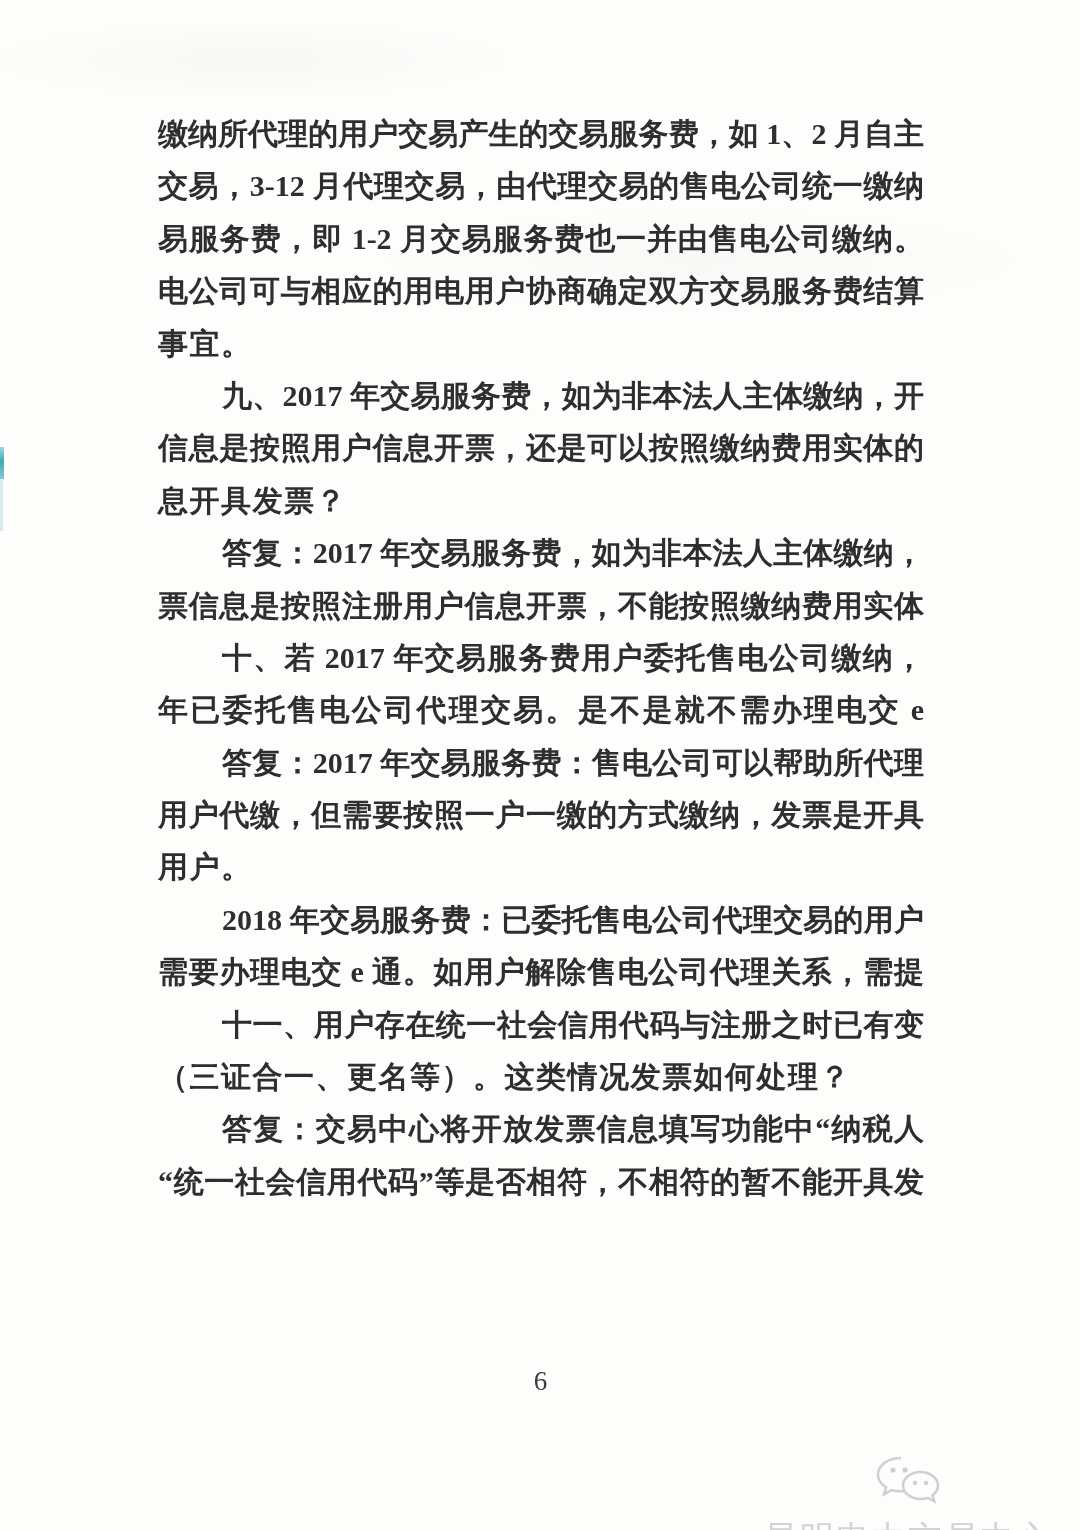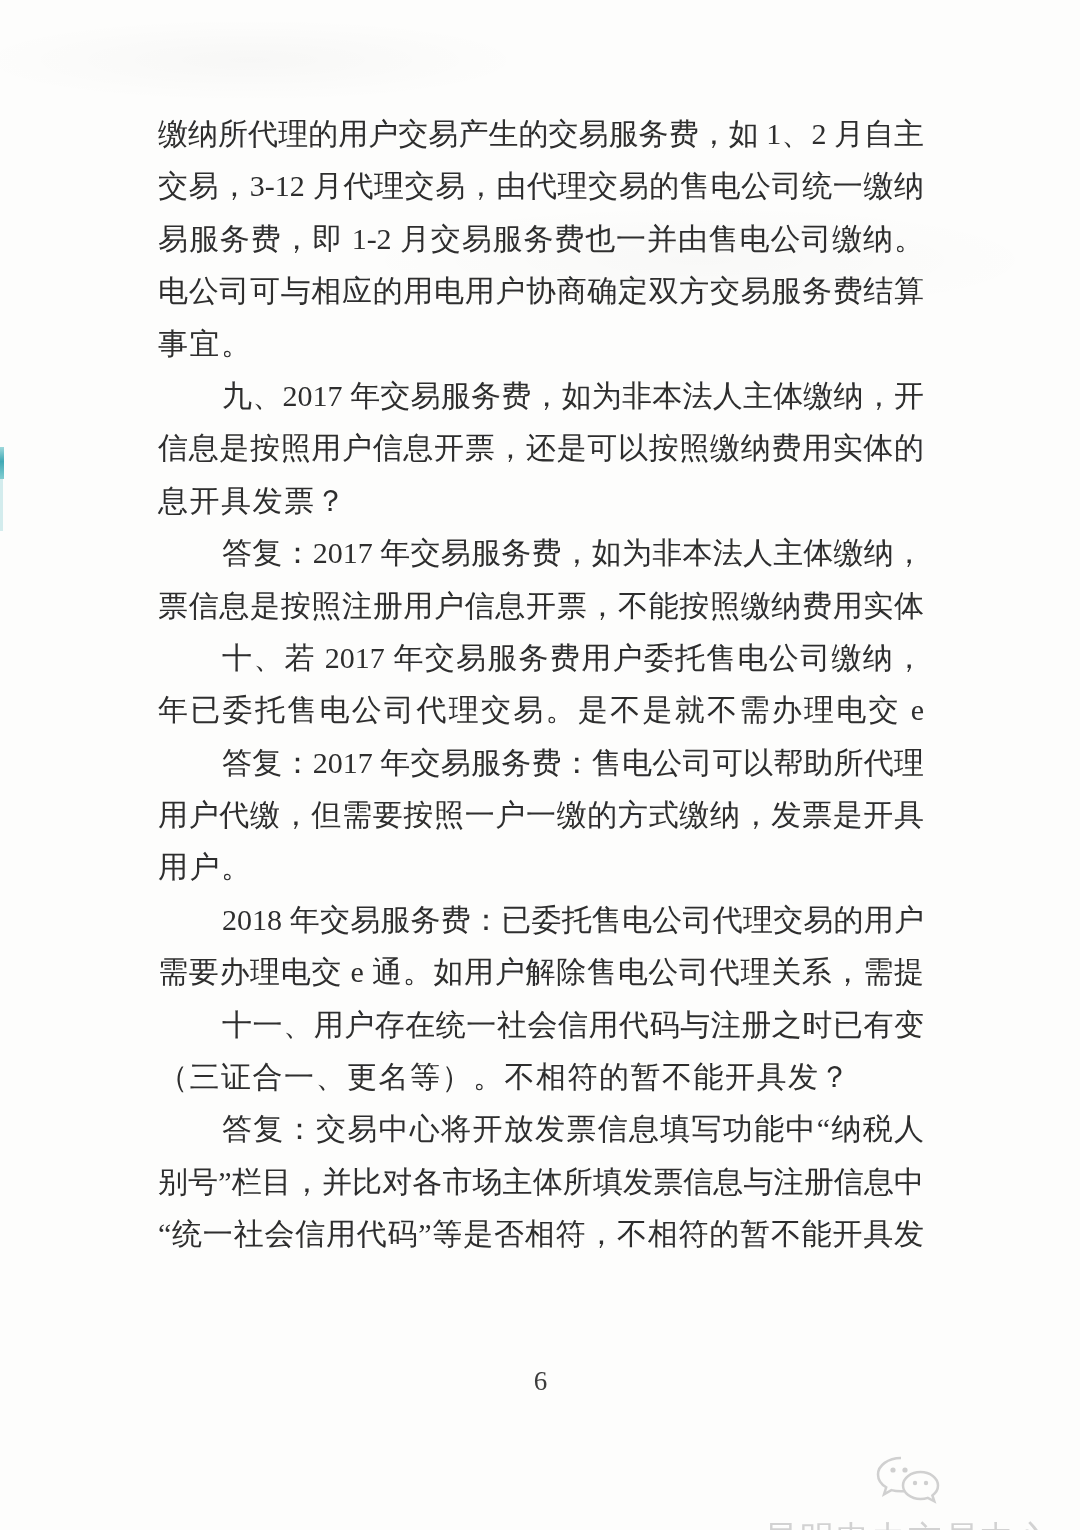--- a/index.html
+++ b/index.html
@@ -38,20 +38,21 @@
     width: 3px; height: 52px;
     background: #a9dcde;
     opacity: 0.5;
   }
   .textblock {
     position: absolute;
     left: 158px;
     top: 108px;
     width: 766px;
     color: #2e2e2e;
+    font-weight: bold;
   }
   .line {
     height: 52.4px;
     line-height: 52.4px;
     font-size: 30px;
     letter-spacing: 1.5px;
     white-space: nowrap;
     overflow: visible;
   }
   .line.fill {
@@ -116,23 +117,22 @@
       <div class="line fill indent">答复：2017 年交易服务费，如为非本法人主体缴纳，开</div>
       <div class="line fill">票信息是按照注册用户信息开票，不能按照缴纳费用实体的</div>
       <div class="line fill indent">十、若 2017 年交易服务费用户委托售电公司缴纳，2018</div>
       <div class="line fill">年已委托售电公司代理交易。是不是就不需办理电交 e 通？</div>
       <div class="line fill indent">答复：2017 年交易服务费：售电公司可以帮助所代理的</div>
       <div class="line fill">用户代缴，但需要按照一户一缴的方式缴纳，发票是开具给</div>
       <div class="line">用户。</div>
       <div class="line fill indent">2018 年交易服务费：已委托售电公司代理交易的用户不</div>
       <div class="line fill">需要办理电交 e 通。如用户解除售电公司代理关系，需提前</div>
       <div class="line fill indent">十一、用户存在统一社会信用代码与注册之时已有变化</div>
-      <div class="line">（三证合一、更名等）。不相符的暂不能开具发？</div>
+      <div class="line">（三证合一、更名等）。这类情况发票如何处理？</div>
       <div class="line fill indent">答复：交易中心将开放发票信息填写功能中“纳税人识</div>
-      <div class="line fill">别号”栏目，并比对各市场主体所填发票信息与注册信息中</div>
       <div class="line fill">“统一社会信用代码”等是否相符，不相符的暂不能开具发</div>
     </div>
 
   <div class="page-number">6</div>
 
   <div class="watermark">
     <span>
       <svg width="72" height="56" viewBox="0 0 72 56">
         <g fill="none" stroke="#d0d0d0" stroke-width="2.5">
           <path d="M29 6 C16 6 6 13.5 6 22.5 c0 5.2 3.2 9.8 8.2 12.8 l-2.2 7 7.4-4.2 c2.9 0.8 6.2 1.2 9.6 1.2 1 0 2 0 3-0.1"></path>

